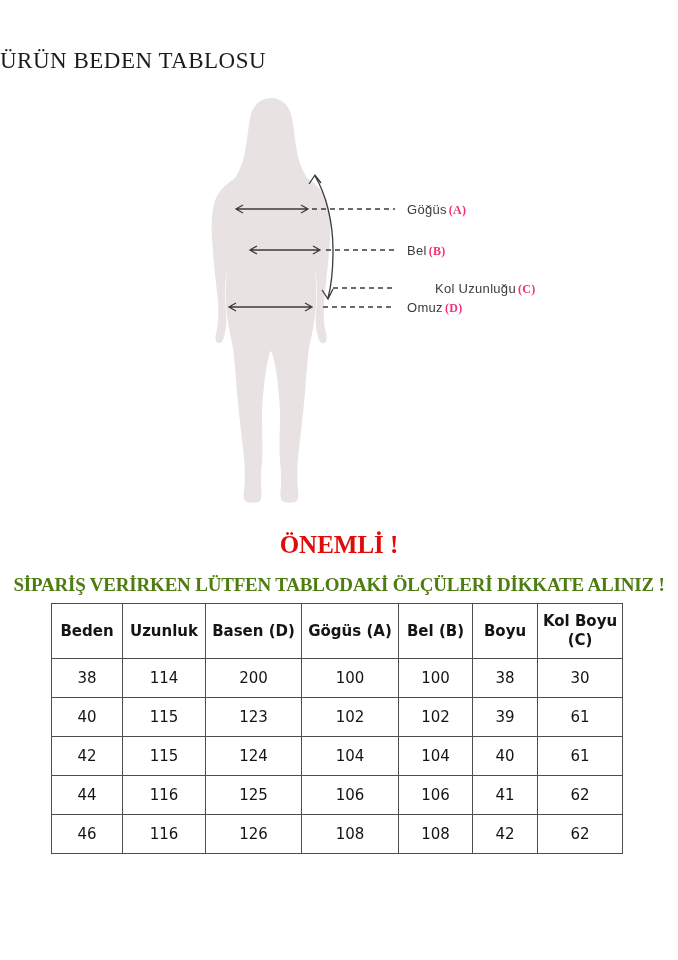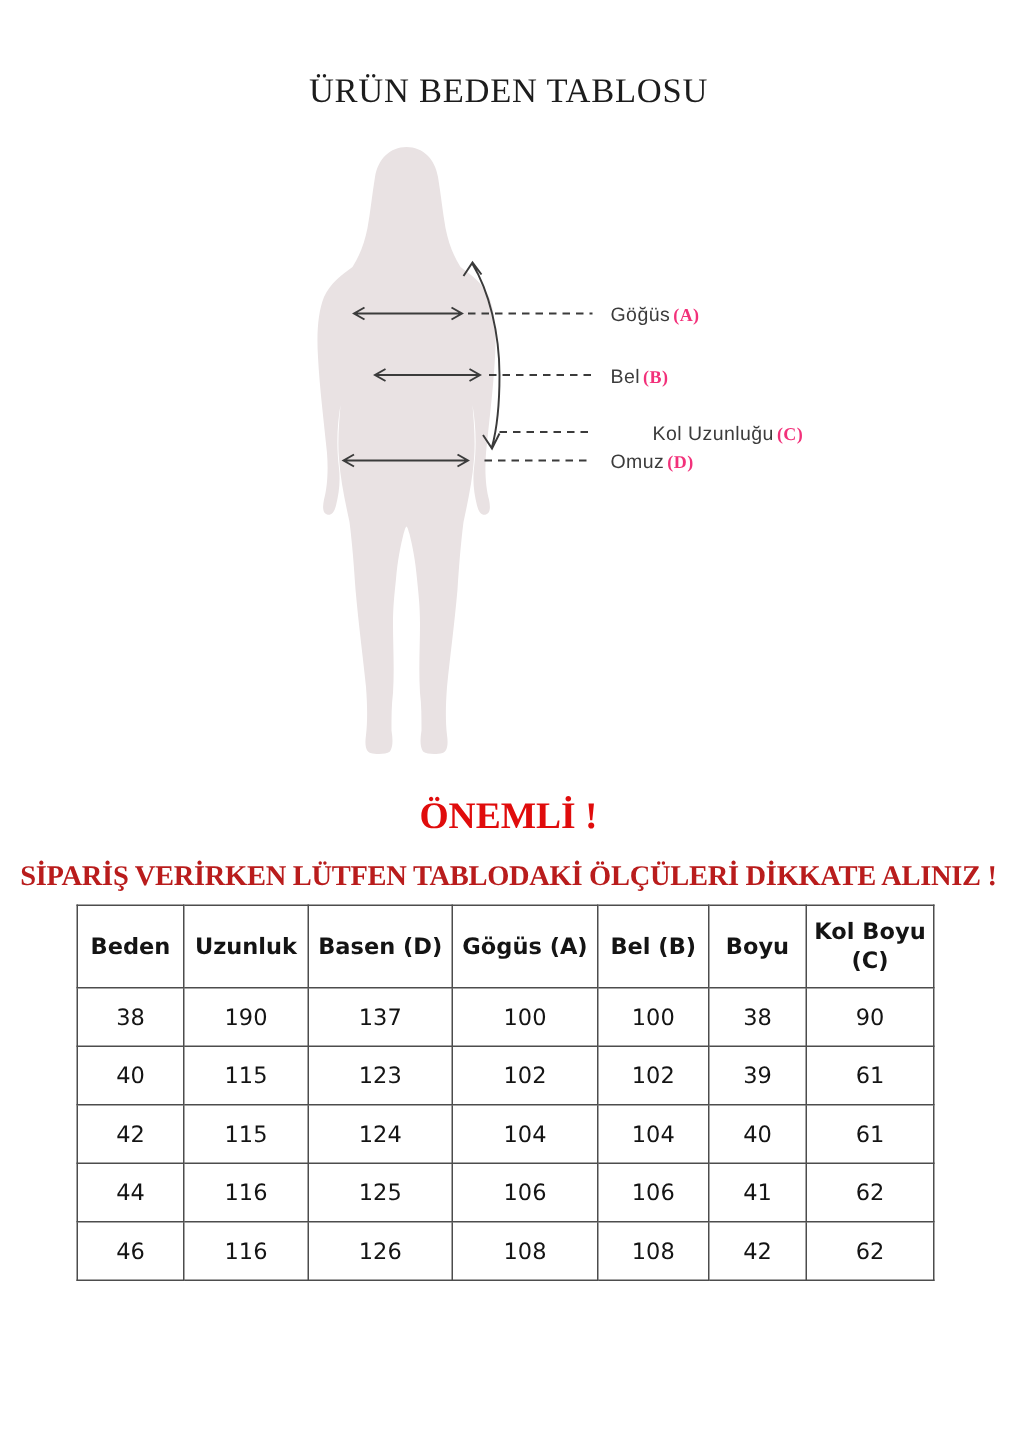--- a/index.html
+++ b/index.html
@@ -1,39 +1,39 @@
 <!DOCTYPE html>
 <html><head>
 <meta charset="utf-8">
 <style>
   html,body { margin:0; padding:0; background:#fff; }
   .page { position:relative; width:678px; height:960px; background:#ffffff; overflow:hidden;
           font-family:"Liberation Sans", sans-serif; }
 
-  .title { position:absolute; top:48px; left:0; width:100%; margin:0; text-align:center;
+  .title { position:absolute; top:48px; left:0; width:100%; margin:0; 
            font-family:"Liberation Serif", serif; font-weight:400; font-size:23px;
            letter-spacing:0.5px; color:#1c1c1c; }
 
   .figure { position:absolute; left:190px; top:86px; width:220px; height:424px; }
 
   .mlabel { position:absolute; left:407px; white-space:nowrap;
             font-size:13px; color:#3c3c3c; letter-spacing:0.3px;text-align:center; }
   .mlabel .letter { color:#f2317a; font-family:"Liberation Serif", serif;
                     font-weight:700; font-size:12px; margin-left:2px; }
   .mlabel-gogus { top:202px; }
   .mlabel-bel   { top:243px; }
   .mlabel-kol   { top:281px;margin-left:28px; }
   .mlabel-basen { top:300px; }
 
   .important { position:absolute; top:531px; left:0; width:100%; margin:0; text-align:center;
                font-family:"Liberation Serif", serif; font-weight:700; font-size:25px;
                color:#e00c0c; }
   .warning { position:absolute; top:574px; left:0; width:100%; margin:0; text-align:center;
              font-family:"Liberation Serif", serif; font-weight:700; font-size:19px;
-             letter-spacing:-0.2px; color:#b91c1c; }
+             letter-spacing:-0.2px; color:#4d7c0f; }
 
   table.size-table { position:absolute; left:51px; top:603px; width:571px;
                      border-collapse:collapse; table-layout:fixed;
                      font-family:"DejaVu Sans", sans-serif; color:#141414; }
   .size-table th, .size-table td { border:1px solid #4d4d4d; text-align:center;
                                    vertical-align:middle; padding:0; }
   .size-table th { height:54px; font-size:15px; font-weight:700; line-height:1.25; }
   .size-table td { height:38px; font-size:15px; font-weight:400; }
 </style>
 </head>
@@ -143,26 +143,26 @@
         <th>Basen (D)</th>
         <th>Gögüs (A)</th>
         <th>Bel (B)</th>
         <th>Boyu</th>
         <th>Kol Boyu (C)</th>
       </tr>
     </thead>
     <tbody>
       <tr>
         <td>38</td>
-        <td>190</td>
-        <td>137</td>
+        <td>114</td>
+        <td>200</td>
         <td>100</td>
         <td>100</td>
         <td>38</td>
-        <td>90</td>
+        <td>30</td>
       </tr>
       <tr>
         <td>40</td>
         <td>115</td>
         <td>123</td>
         <td>102</td>
         <td>102</td>
         <td>39</td>
         <td>61</td>
       </tr>

